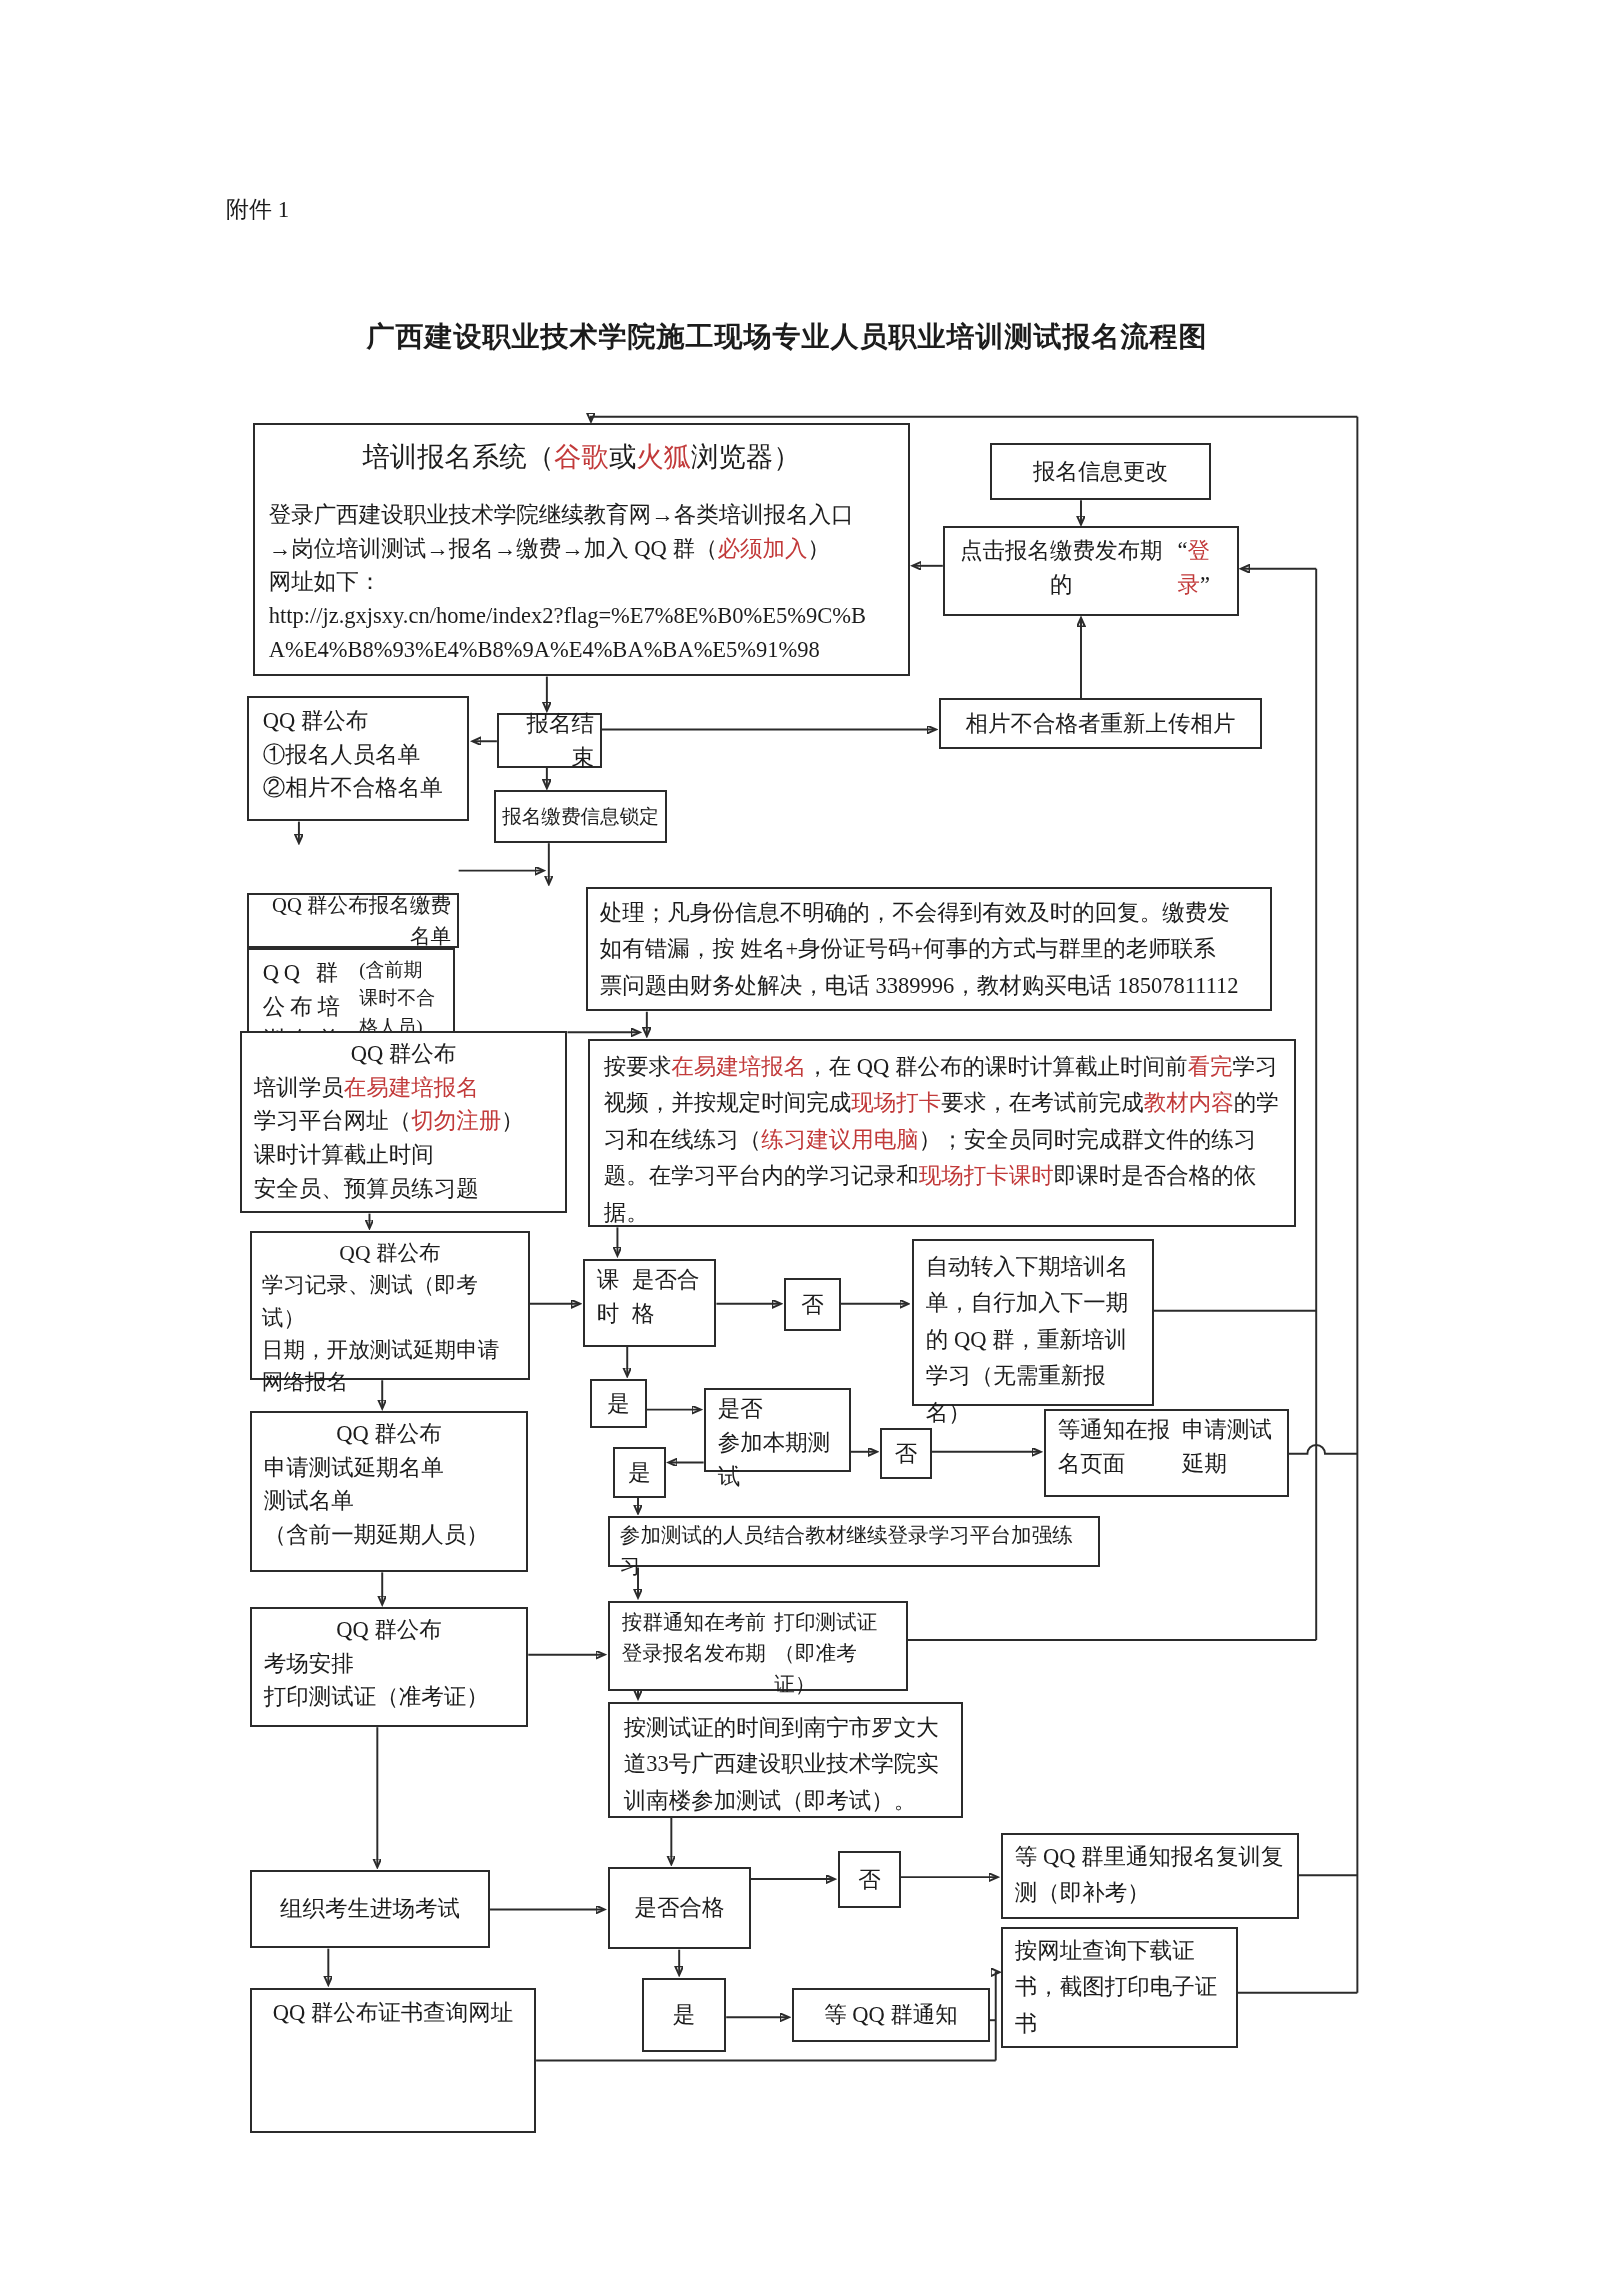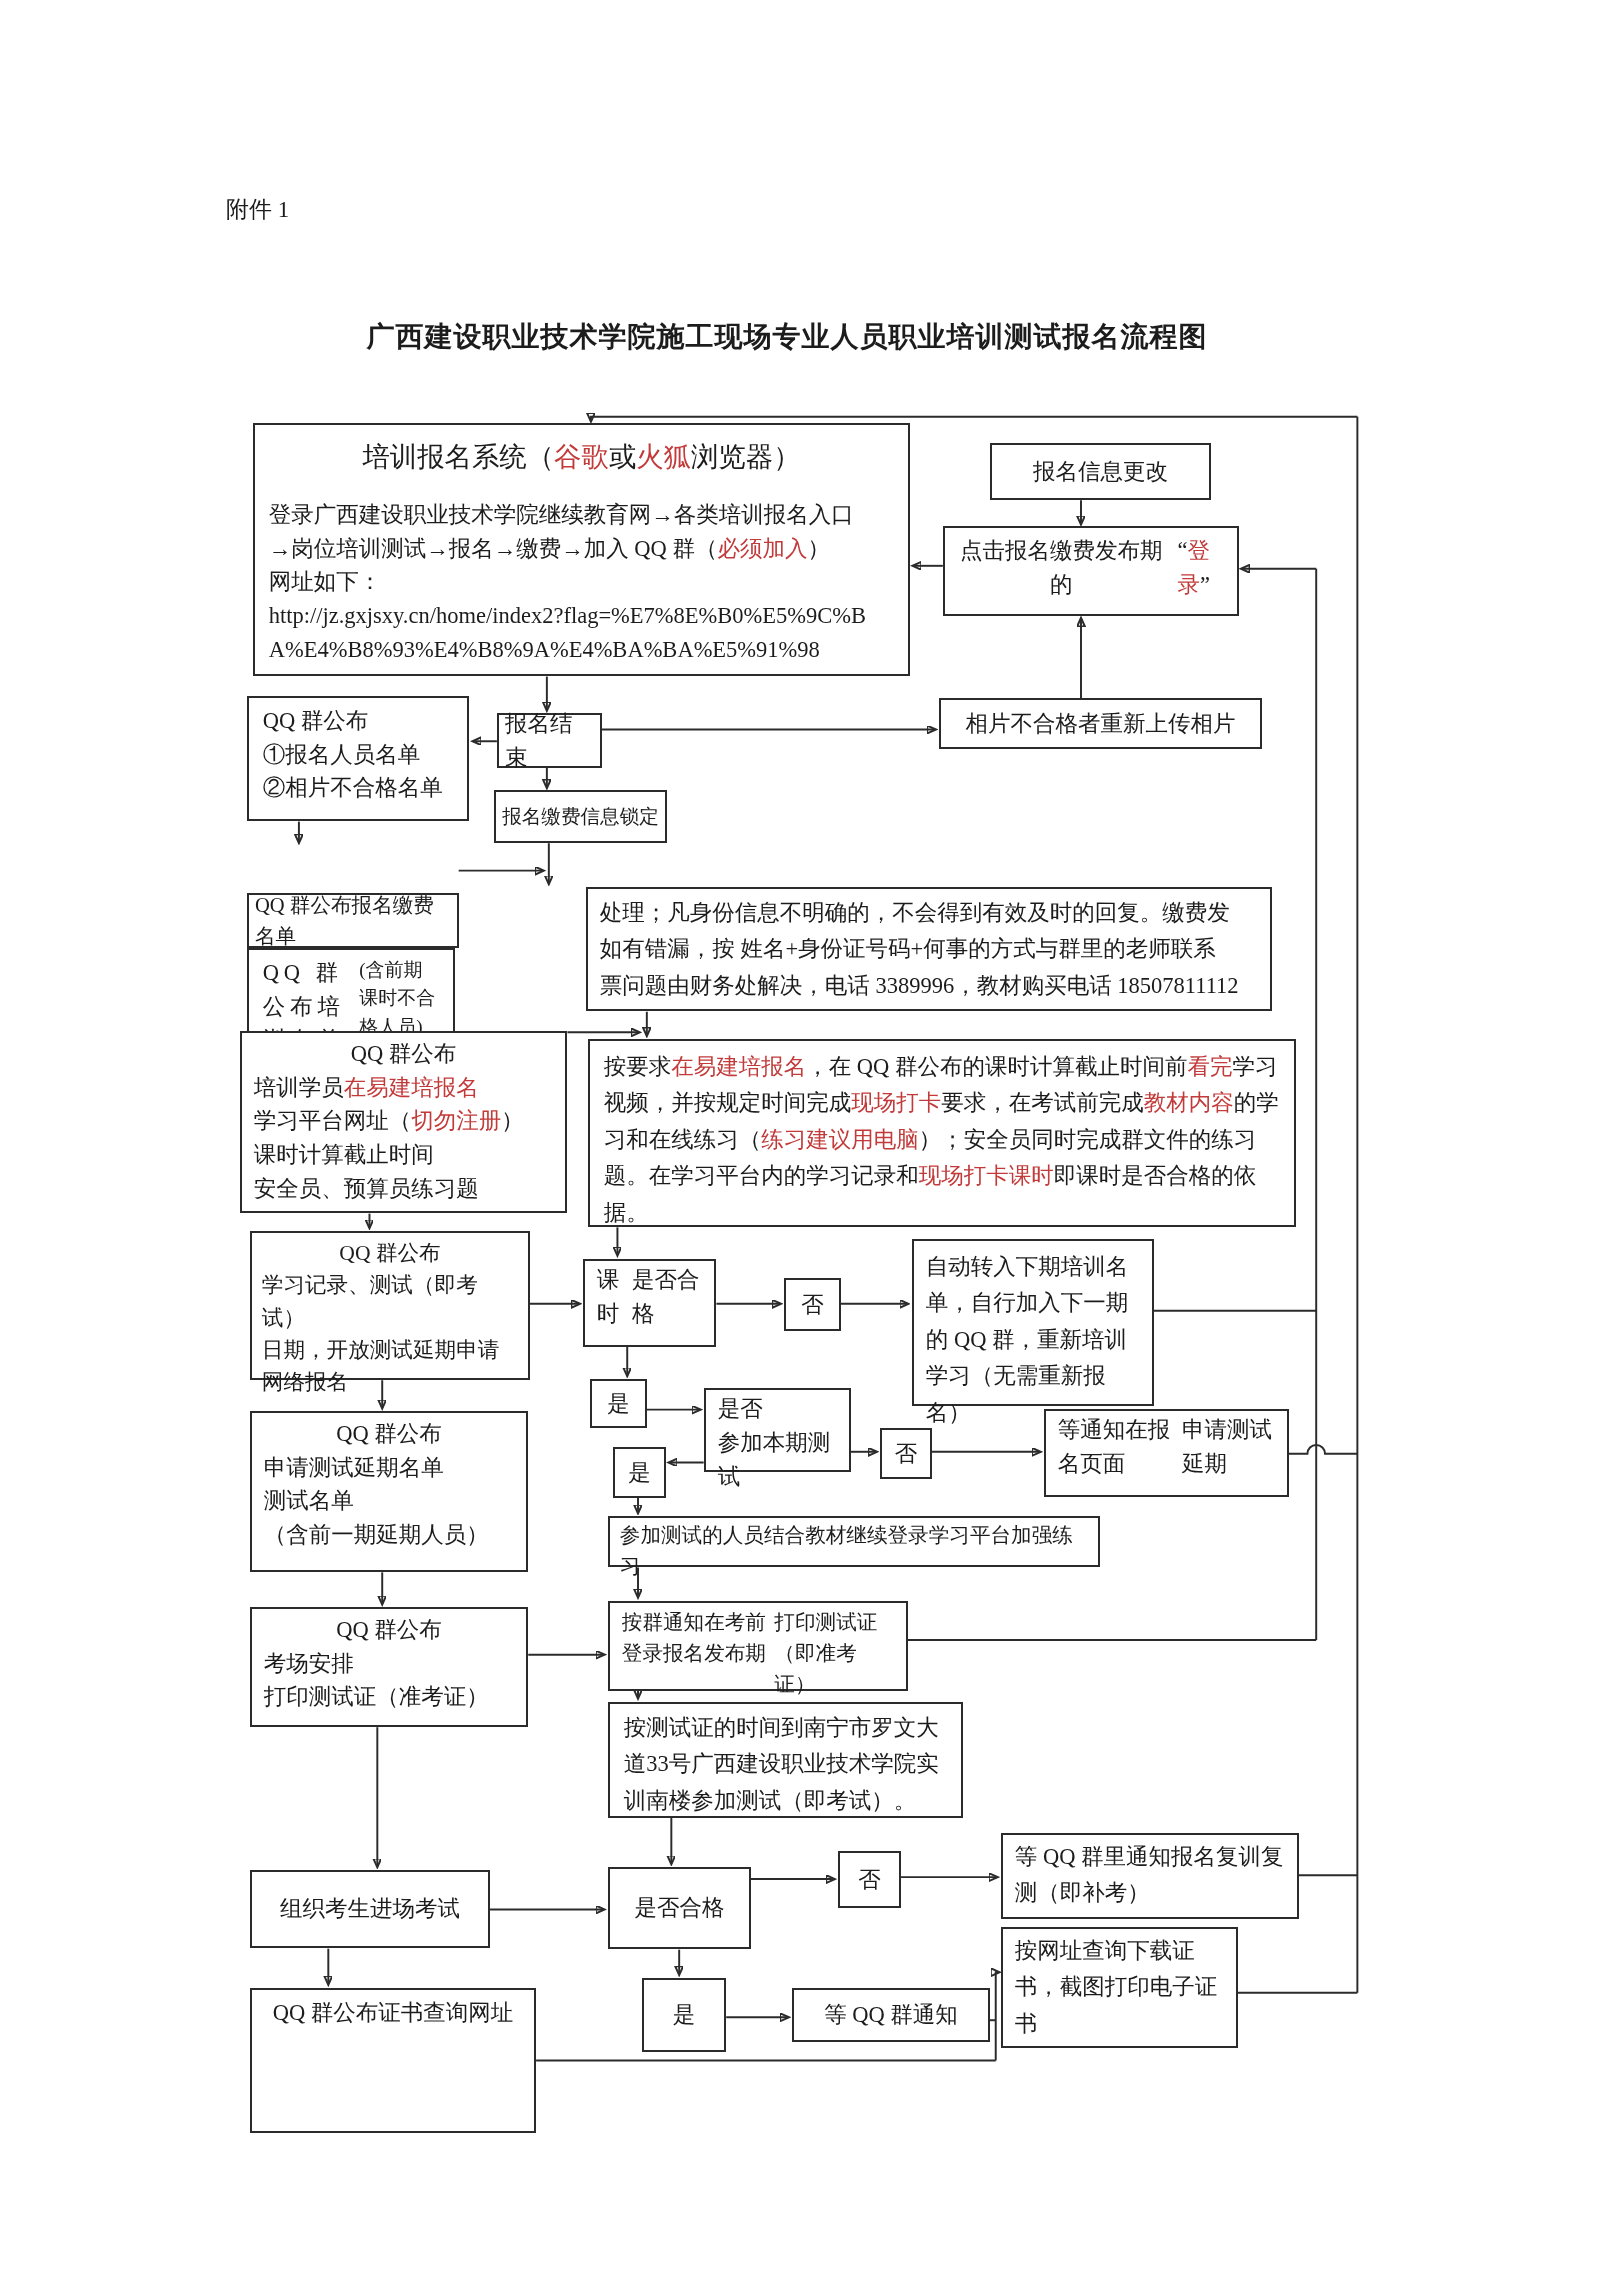--- a/index.html
+++ b/index.html
@@ -6,21 +6,21 @@
   .page{position:relative;width:1621px;height:2293px;background:#ffffff;margin:0 auto;
         font-family:"Liberation Serif","DejaVu Serif",serif;color:#1c1c1c;overflow:hidden;}
   .hdr-attachment{position:absolute;left:226px;top:194px;font-size:23px;}
   .hdr-title{position:absolute;left:253px;top:318px;width:1068px;text-align:center;
              font-size:28px;font-weight:bold;letter-spacing:1px;}
   svg.connectors{position:absolute;left:0;top:0;pointer-events:none;}
   svg.connectors line, svg.connectors path{stroke:#2b2b2b;stroke-width:2;fill:none;}
   .fc-box{position:absolute;border:2px solid #2b2b2b;background:#fff;box-sizing:border-box;
           padding:5.9px 13.7px;font-size:22.5px;line-height:1.5;}
   .fc-box .ln{white-space:normal;}
-  .tc{display:flex;align-items:center;justify-content:center;text-align:left;padding:2px 5.9px;}
+  .tc{display:flex;align-items:center;justify-content:center;text-align:right;padding:2px 5.9px;}
   .vc{display:flex;flex-direction:row;justify-content:center;}
   .ctr .ln{text-align:center;}
   .cf .ln:first-child{text-align:center;}
   .red{color:#c23a3a;}
   .url{word-break:break-all;}
   .main-title{font-size:27.4px;text-align:center;margin:2px 0 20px 0;}
   .s21{font-size:20.6px;}
   .s20{font-size:19.6px;}
   .qq-train .ln:first-child{letter-spacing:4.9px;}
   .qq-train .ln:nth-child(2){font-size:19px;letter-spacing:0;}

